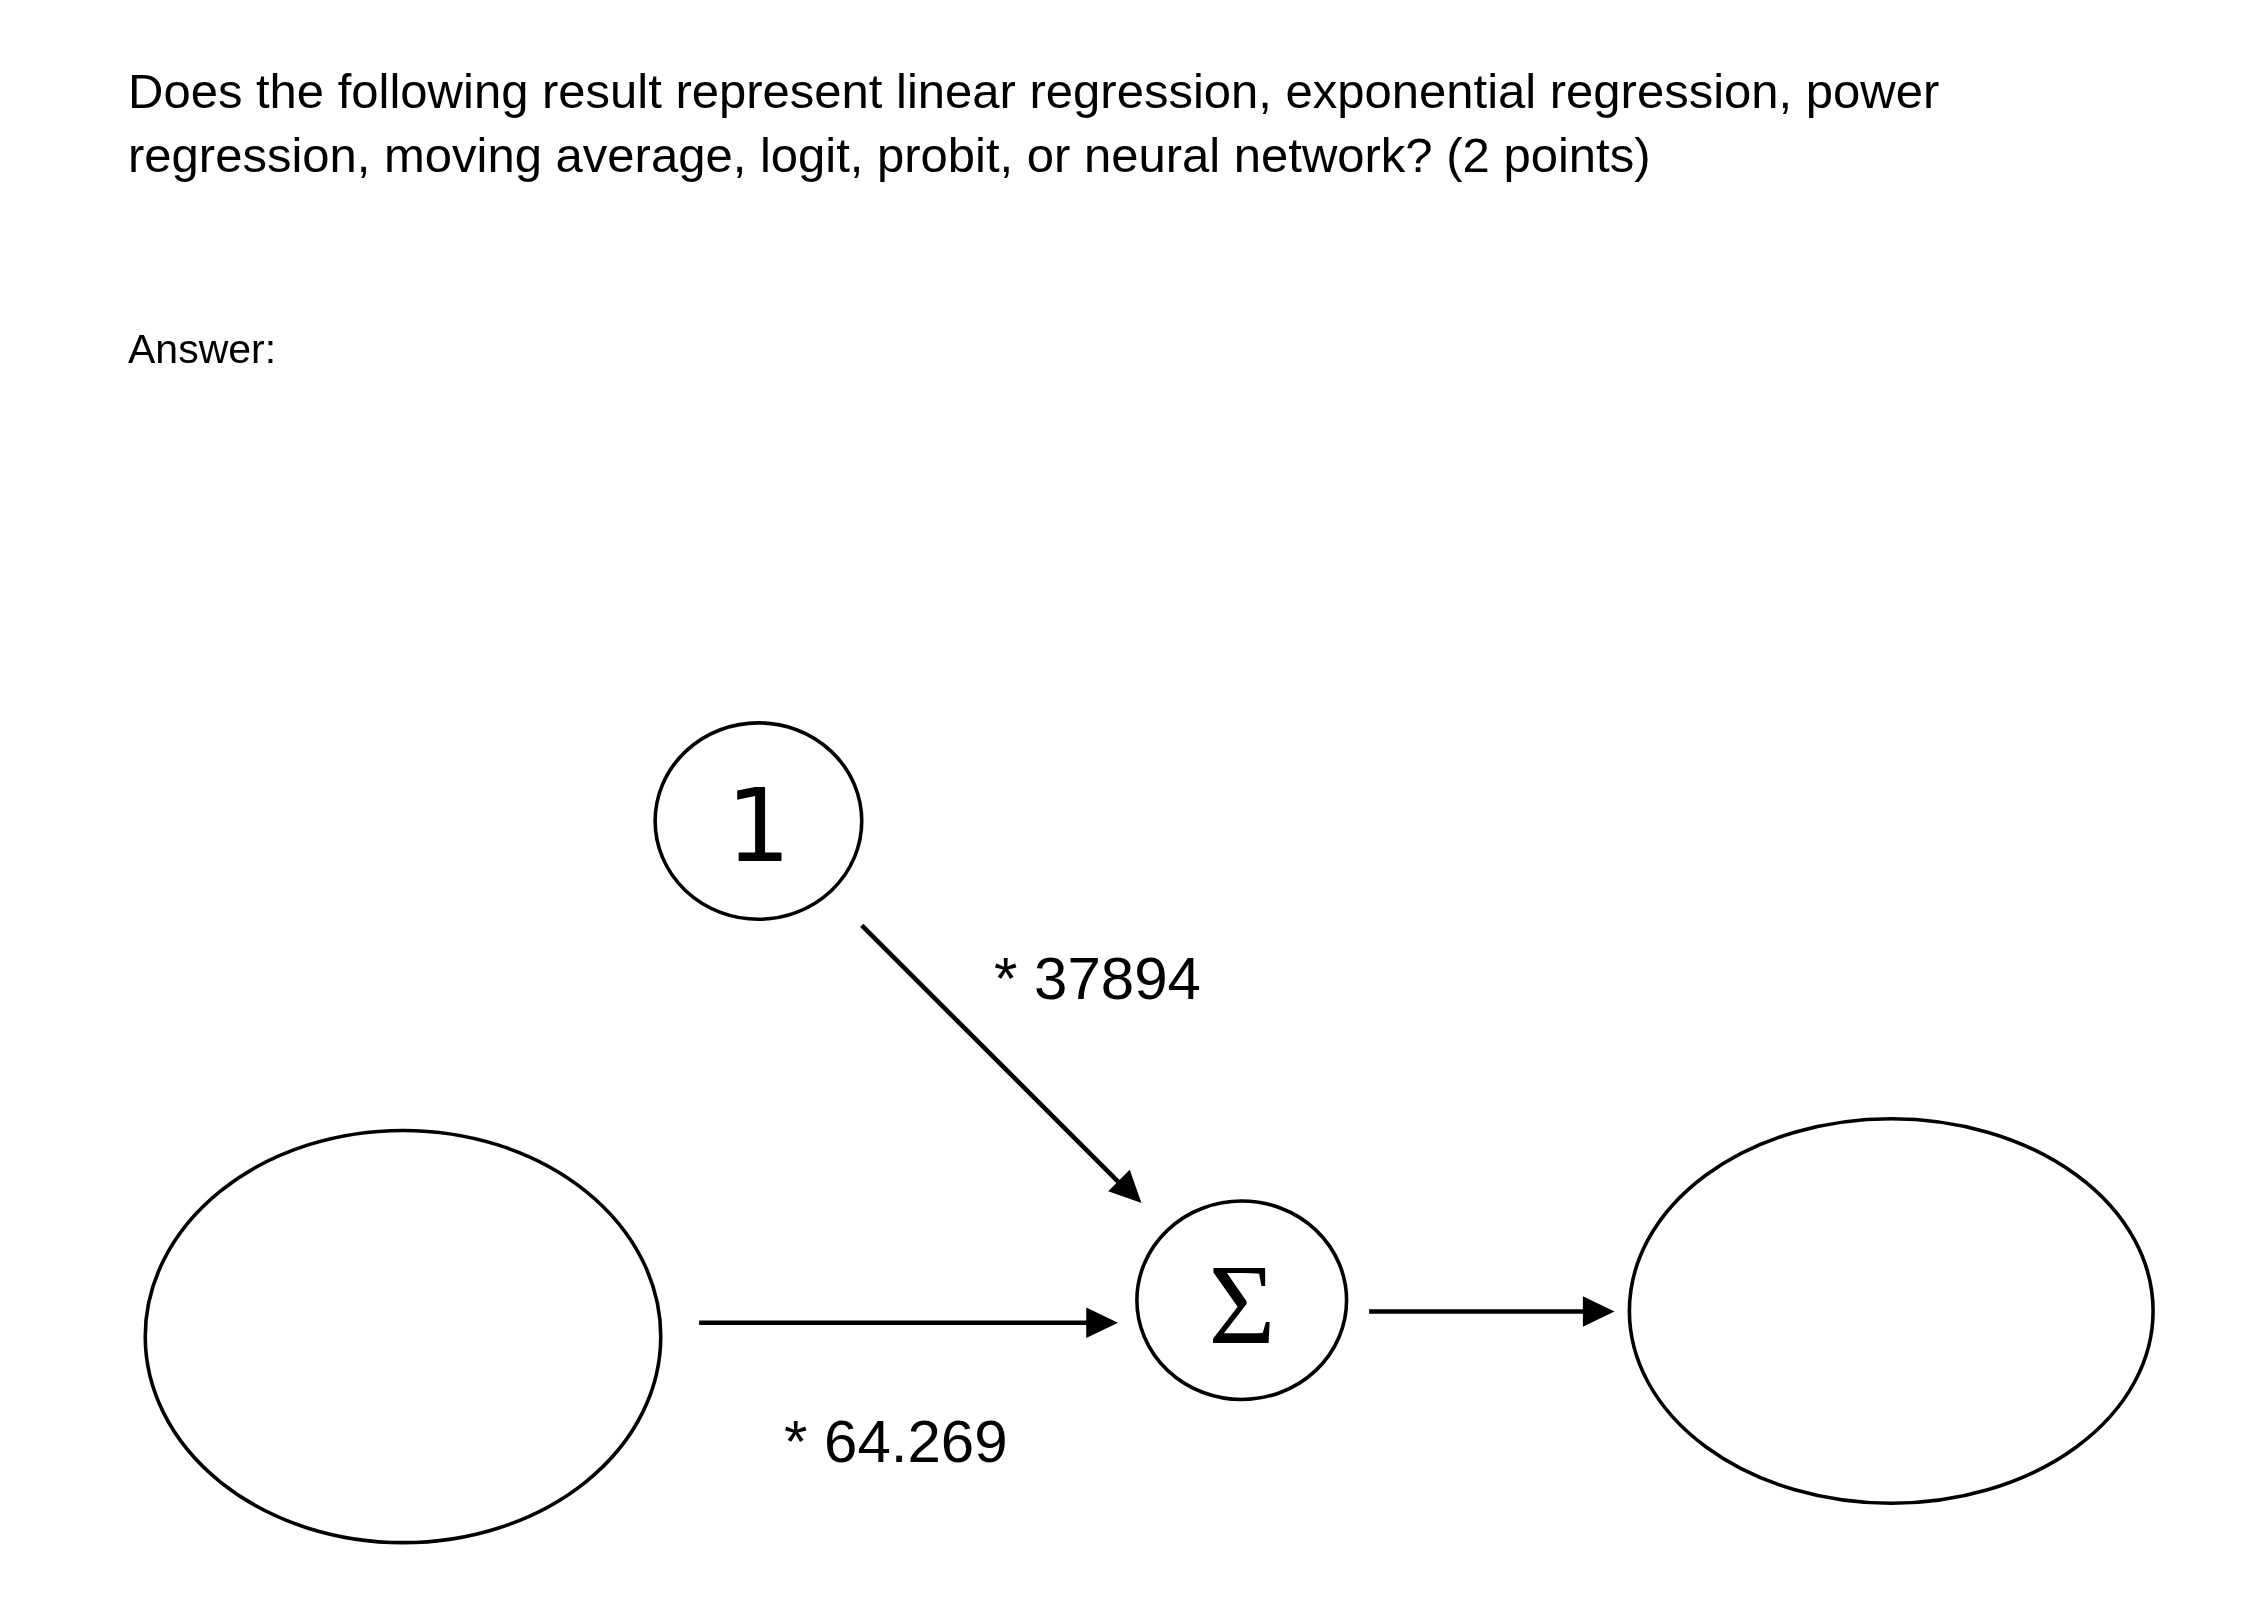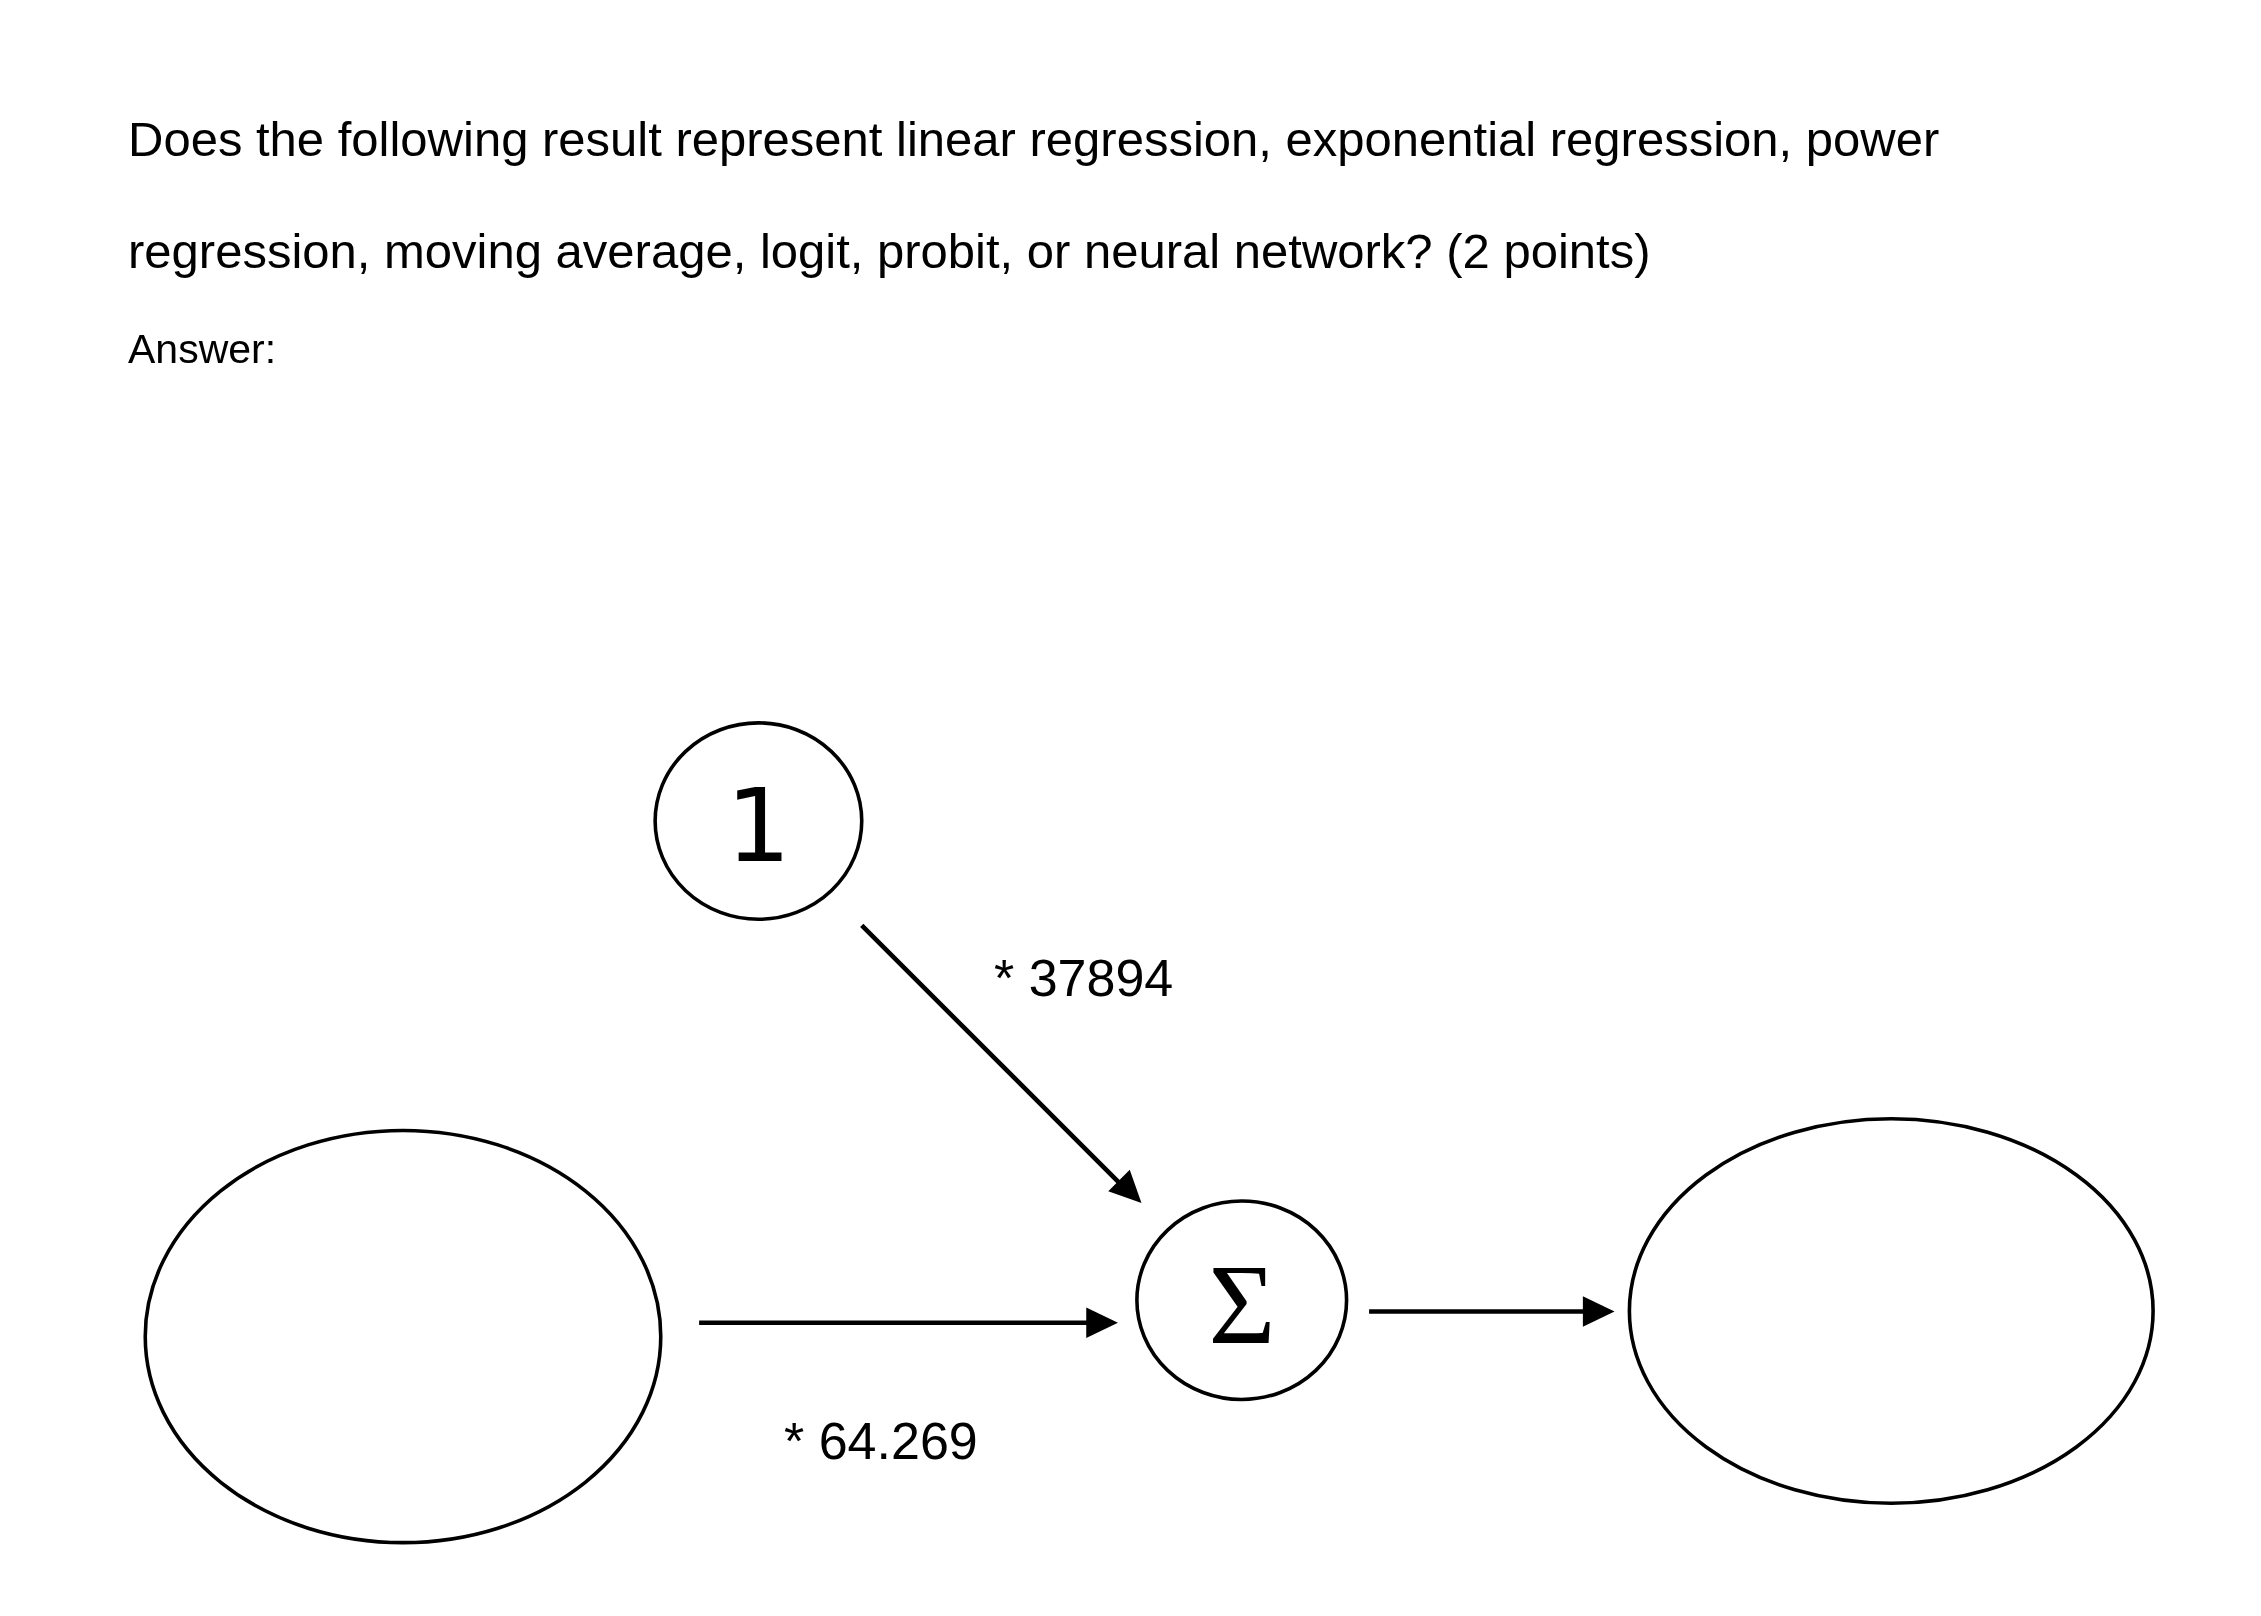--- a/index.html
+++ b/index.html
@@ -22,21 +22,21 @@
     top: 0;
   }
   .abs { position: absolute; }
   .question {
     left: 128px;
     top: 59px;
     font-size: 49px;
     line-height: 64px;
     white-space: nowrap;
   }
-  .question .qline { display: block; white-space: nowrap; margin-top: 48px; }
+  .question .qline { display: block; white-space: nowrap; }
   .answer {
     left: 128px;
     top: 317px;
     font-size: 41px;
     line-height: 64px;
     white-space: nowrap;
   }
   .node-label {
     font-size: 68px;
     white-space: nowrap;
@@ -64,21 +64,21 @@
   .sigma-label {
     left: 1150px;
     top: 1247px;
     width: 184px;
     text-align: center;
     font-family: "Liberation Serif", serif;
     font-size: 115px;
     line-height: 115px;
   }
   .weight-label {
-    font-size: 52px;
+    font-size: 60px;
     line-height: 77px;
     white-space: nowrap;
   }
   .bias-weight {
     left: 994px;
     top: 940px;
   }
   .input-weight {
     left: 784px;
     top: 1375px;

